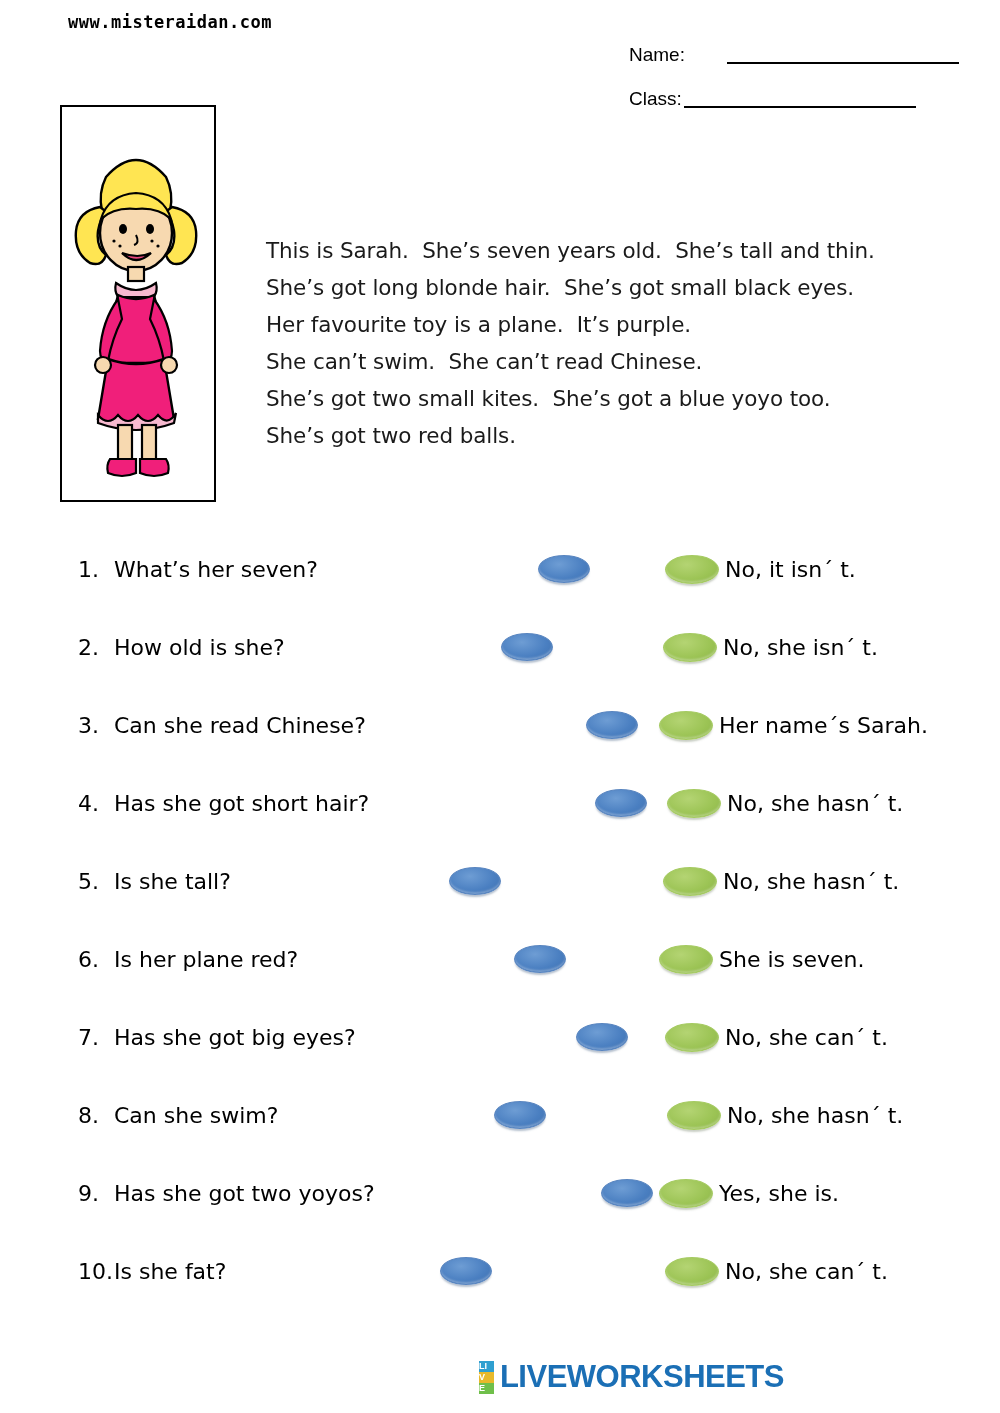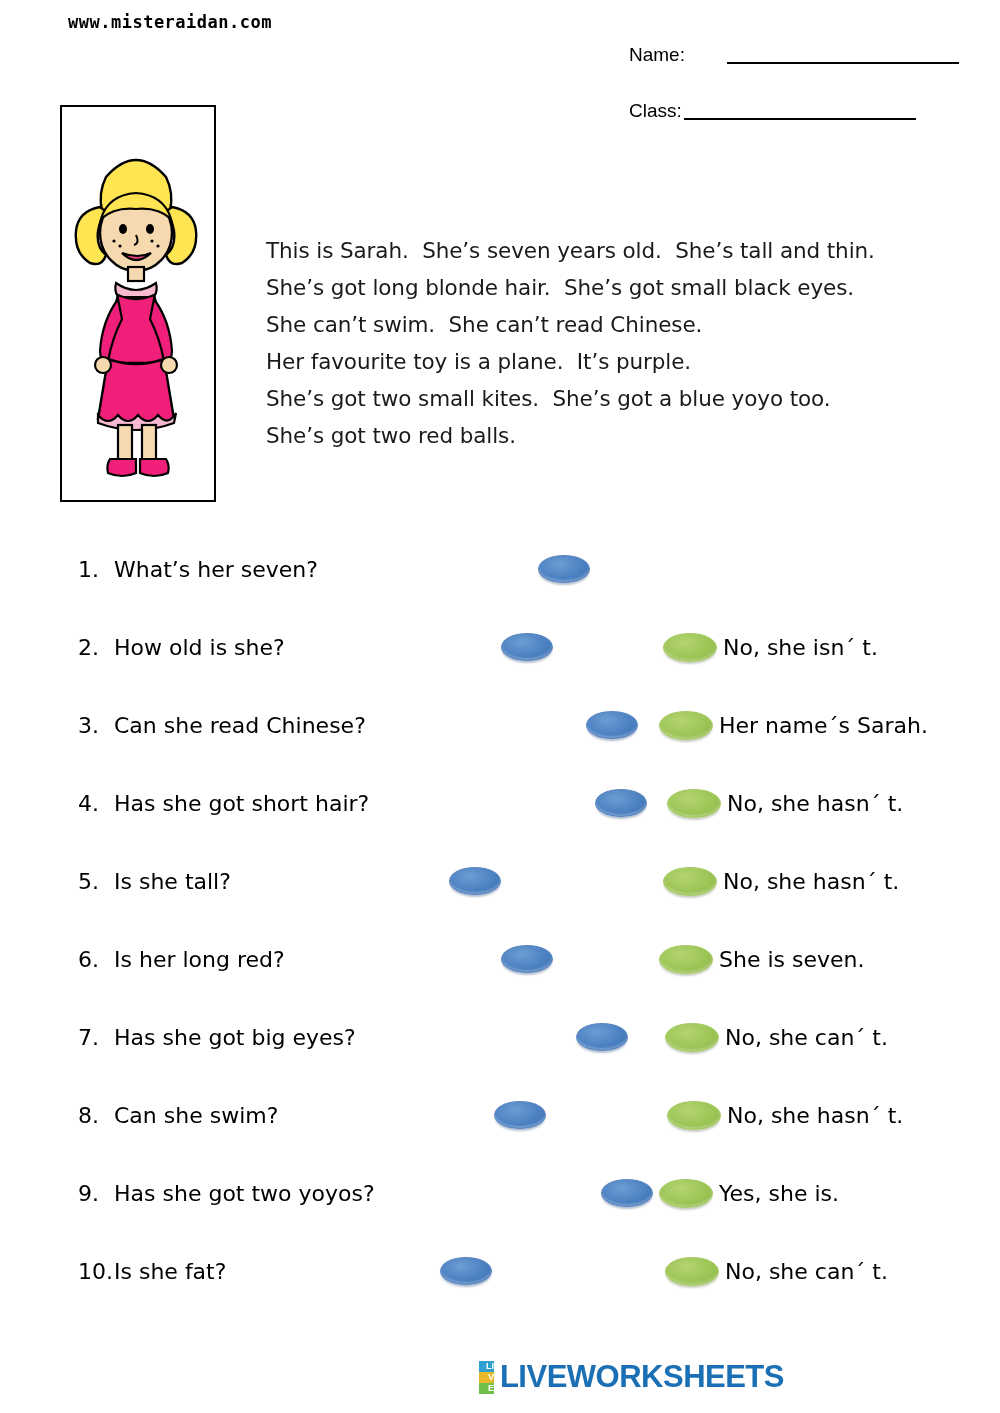--- a/index.html
+++ b/index.html
@@ -31,21 +31,21 @@
     font-weight: bold;
     letter-spacing: 0.5px;
     color: #000;
   }
   .field-row {
     position: absolute;
     display: flex;
     align-items: flex-end;
   }
   .field-row.name { left: 629px; top: 40px; gap: 40px; }
-  .field-row.class { left: 629px; top: 96px; }
+  .field-row.class { left: 629px; top: 84px; }
   .field-label {
     font-family: "Liberation Sans", sans-serif;
     font-size: 19px;
     color: #000;
     padding-right: 2px;
     line-height: 1;
   }
   .field-line {
     width: 232px;
     border-bottom: 2.5px solid #000;
@@ -177,21 +177,21 @@
     margin-right: 6px;
   }
   .lw-mark .cell {
     font-family: "Liberation Sans", sans-serif;
     font-size: 9px;
     font-weight: bold;
     color: #ffffff;
     width: 15px;
     height: 11px;
     line-height: 11px;
-    text-align: right;
+    text-align: left;
   }
   .lw-mark .c1 { background: #2f9fd0; }
   .lw-mark .c2 { background: #e8b92b; }
   .lw-mark .c3 { background: #6fbf4a; }
   .lw-word {
     font-family: "Liberation Sans", sans-serif;
     font-size: 31px;
     font-weight: bold;
     letter-spacing: -0.5px;
     color: #1b6fb5;
@@ -258,36 +258,42 @@
       <rect x="80" y="318" width="14" height="38" fill="#f7d9b0" stroke="#000" stroke-width="2.2"></rect>
 
       <path d="M48 352 h26 v14 q-14 6 -28 0 q-2 -8 2 -14 Z" fill="#f01f7a" stroke="#000" stroke-width="2.2"></path>
       <path d="M78 352 h26 q4 6 2 14 q-14 6 -28 0 Z" fill="#f01f7a" stroke="#000" stroke-width="2.2"></path>
     </svg>
   </div>
 
   <div class="passage">
     <div>This is Sarah.  She’s seven years old.  She’s tall and thin.</div>
     <div>She’s got long blonde hair.  She’s got small black eyes.</div>
+    <div>Her favourite toy is a plane.  It’s purple.</div>
     <div>She can’t swim.  She can’t read Chinese.</div>
-    <div>Her favourite toy is a plane.  It’s purple.</div>
     <div>She’s got two small kites.  She’s got a blue yoyo too.</div>
     <div>She’s got two red balls.</div>
   </div>
 
   <div class="qa-wrap">
 
     <div class="qa-row">
       <div class="q-side">
         <span class="q-num">1.</span>
         <span class="q-text">What’s her seven?</span>
         <span class="q-dot-holder" style="width:272px;justify-content:flex-end;">
           <span class="dot dot-blue"></span>
         </span>
       </div>
+      <div class="a-side">
+        <span class="a-dot-holder" style="margin-left:10px;">
+          <span class="dot dot-green"></span>
+        </span>
+        <span class="a-text">No, it isn´ t.</span>
+      </div>
     </div>
 
     <div class="qa-row">
       <div class="q-side">
         <span class="q-num">2.</span>
         <span class="q-text">How old is she?</span>
         <span class="q-dot-holder" style="width:268px;justify-content:flex-end;">
           <span class="dot dot-blue"></span>
         </span>
       </div>
@@ -343,21 +349,21 @@
         <span class="a-dot-holder" style="margin-left:8px;">
           <span class="dot dot-green"></span>
         </span>
         <span class="a-text">No, she hasn´ t.</span>
       </div>
     </div>
 
     <div class="qa-row">
       <div class="q-side">
         <span class="q-num">6.</span>
-        <span class="q-text">Is her long red?</span>
+        <span class="q-text">Is her plane red?</span>
         <span class="q-dot-holder" style="width:268px;justify-content:flex-end;">
           <span class="dot dot-blue"></span>
         </span>
       </div>
       <div class="a-side">
         <span class="a-dot-holder" style="margin-left:4px;">
           <span class="dot dot-green"></span>
         </span>
         <span class="a-text">She is seven.</span>
       </div>

